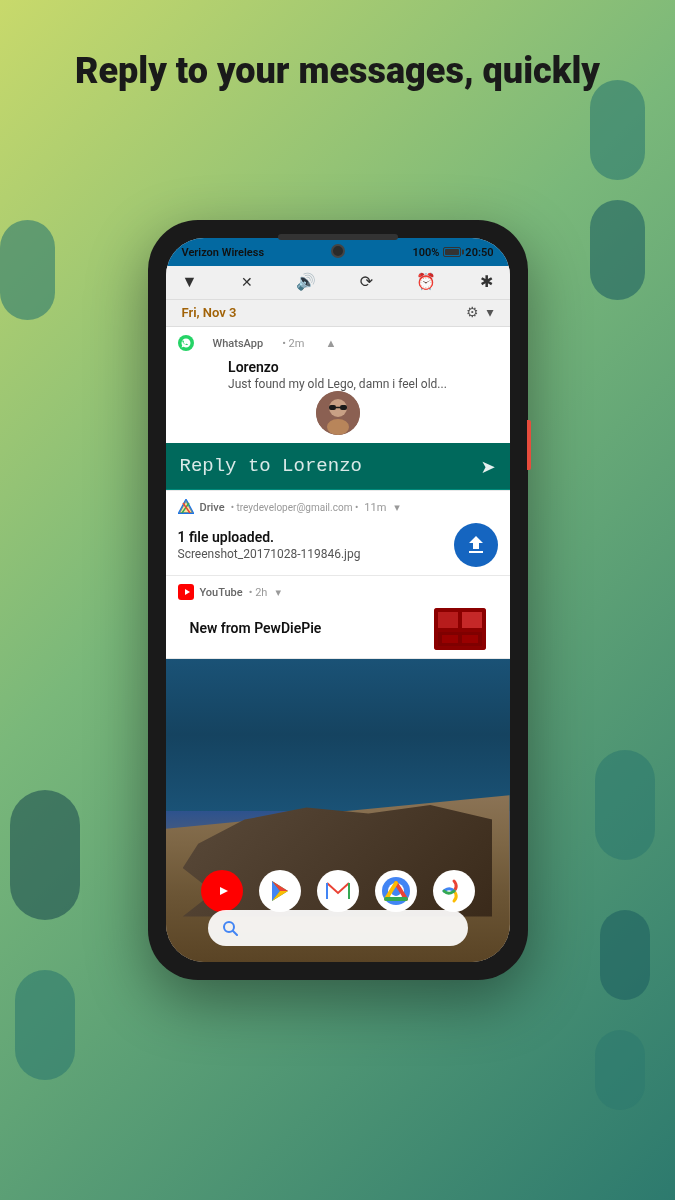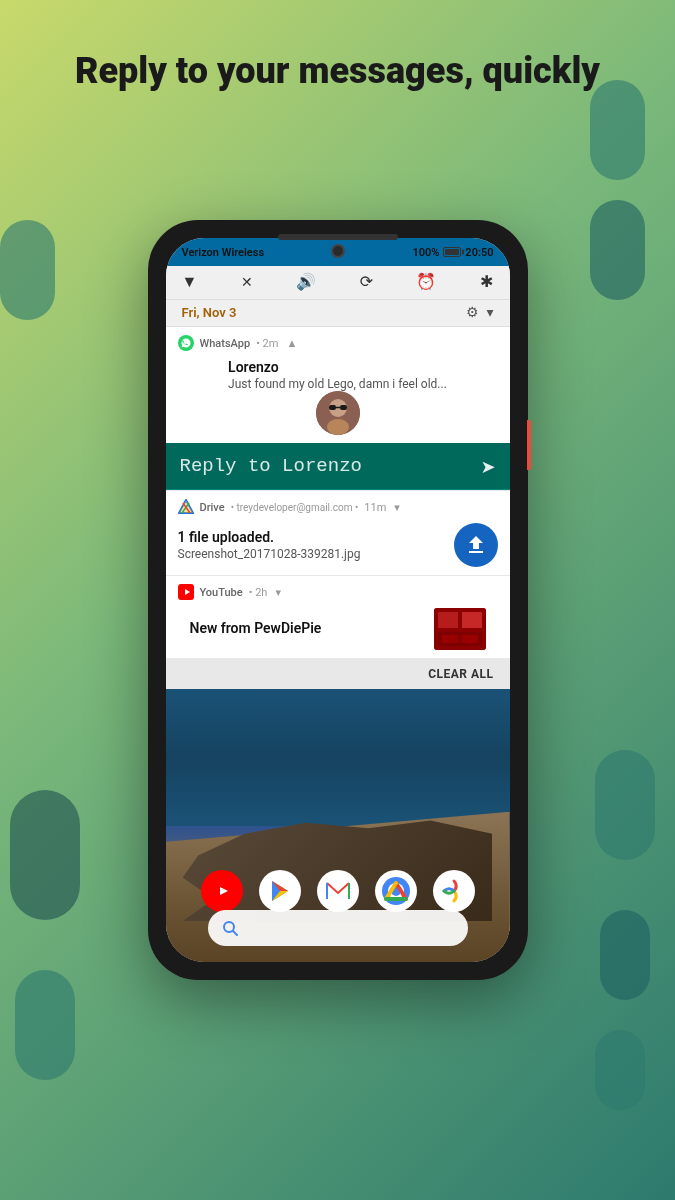--- a/index.html
+++ b/index.html
@@ -149,21 +149,21 @@
     .notif-card {
       background: #fff;
       margin: 0;
       border-bottom: 1px solid #e8e8e8;
     }
 
     .notif-header {
       display: flex;
       align-items: center;
       padding: 8px 12px 4px;
-      gap: 6px;
+      gap: 19px;
     }
 
     .whatsapp-icon {
       width: 16px;
       height: 16px;
       background: #25d366;
       border-radius: 50%;
       display: flex;
       align-items: center;
       justify-content: center;
@@ -550,21 +550,21 @@
             </svg>
           </div>
           <span class="notif-app-name">Drive</span>
           <span class="notif-time" style="font-size:10px;"> • treydeveloper@gmail.com •</span>
           <span class="notif-time">11m</span>
           <span class="notif-expand">▾</span>
         </div>
         <div class="drive-notif-body">
           <div class="notif-content">
             <div class="notif-title">1 file uploaded.</div>
-            <div class="notif-text">Screenshot_20171028-339281.jpg</div>
+            <div class="notif-text">Screenshot_20171028-119846.jpg</div>
           </div>
           <div class="drive-avatar">
             <svg width="24" height="24" viewBox="0 0 24 24" fill="white">
               <path d="M9 16h6v-6h4l-7-7-7 7h4v6zm-4 2h14v2H5v-2z"></path>
             </svg>
           </div>
         </div>
       </div>
 
       <div class="notif-card">
@@ -589,23 +589,20 @@
               <rect x="4" y="4" width="20" height="16" fill="#b71c1c"></rect>
               <rect x="28" y="4" width="20" height="16" fill="#c62828"></rect>
               <rect x="4" y="24" width="44" height="14" fill="#7f0000"></rect>
               <rect x="8" y="27" width="16" height="8" fill="#9a0000"></rect>
               <rect x="28" y="27" width="16" height="8" fill="#9a0000"></rect>
             </svg>
           </div>
         </div>
       </div>
 
-      <div class="clear-all-row">
-        <span class="clear-all-btn">CLEAR ALL</span>
-      </div>
 
       <div class="home-screen">
         <div class="beach-scene">
           <div class="beach-water"></div>
           <div class="beach-sand"></div>
           <div class="beach-rocks"></div>
         </div>
 
         <div class="phone-dock">
 

